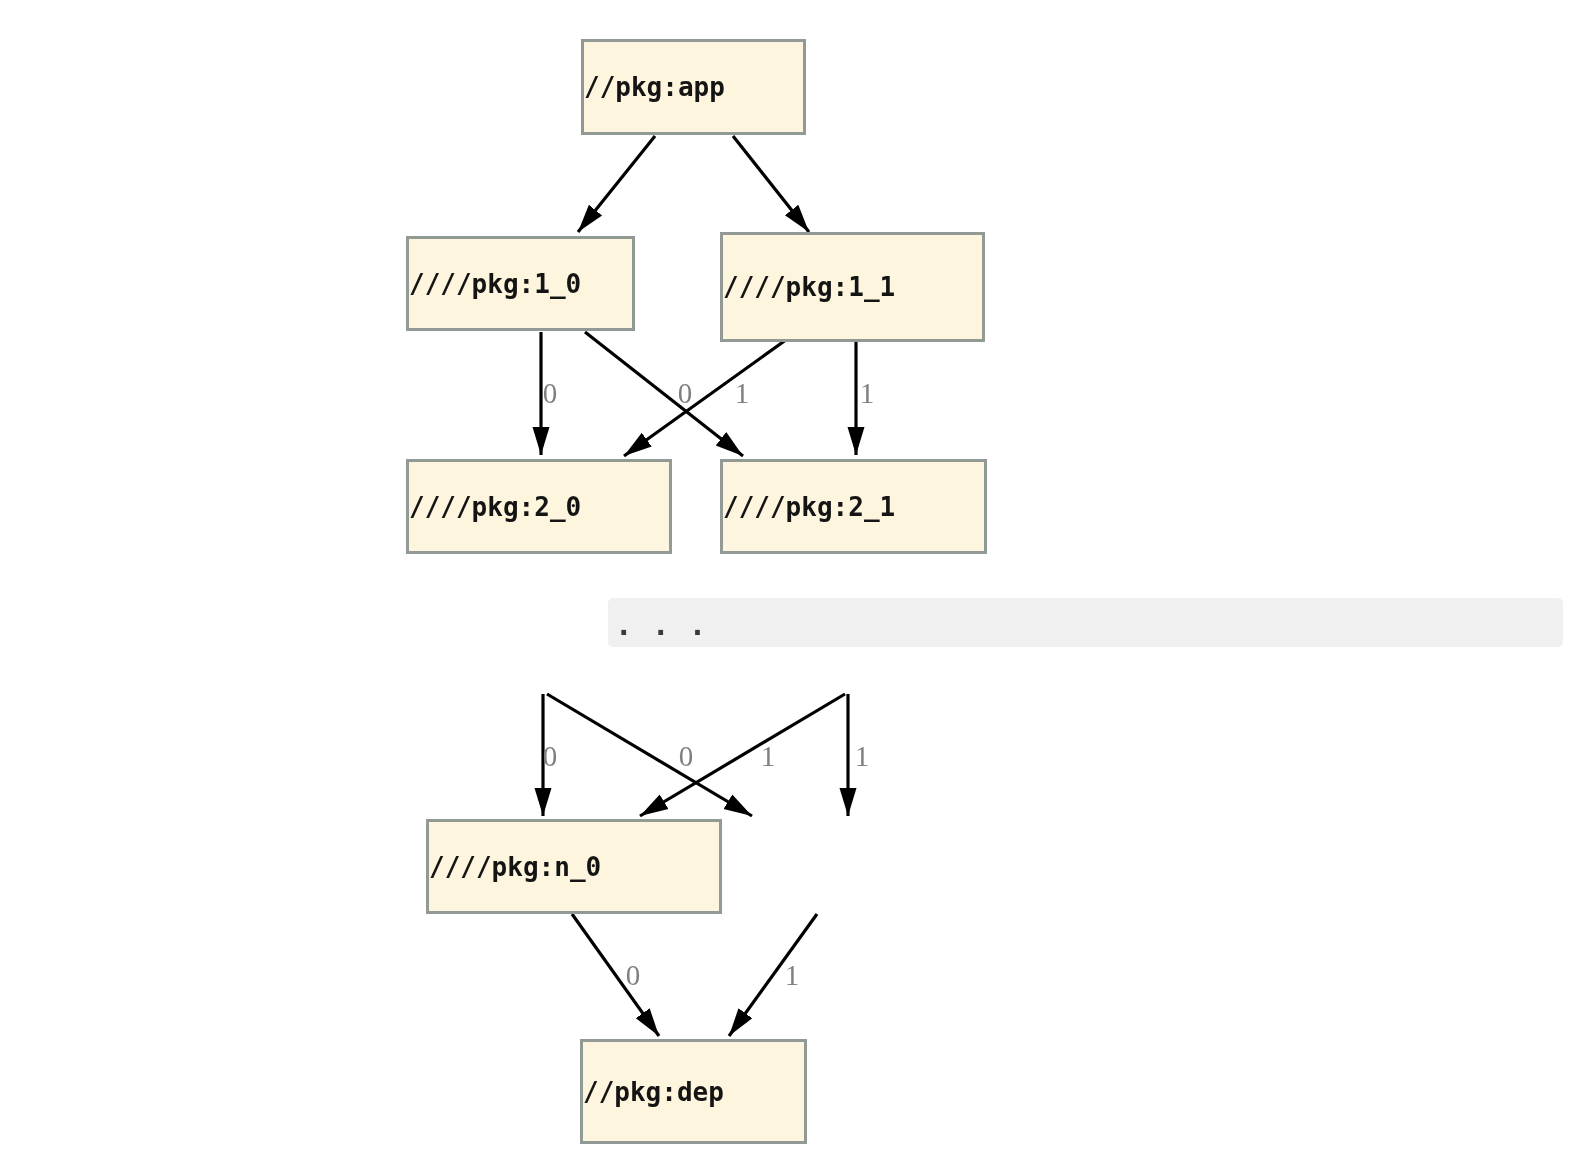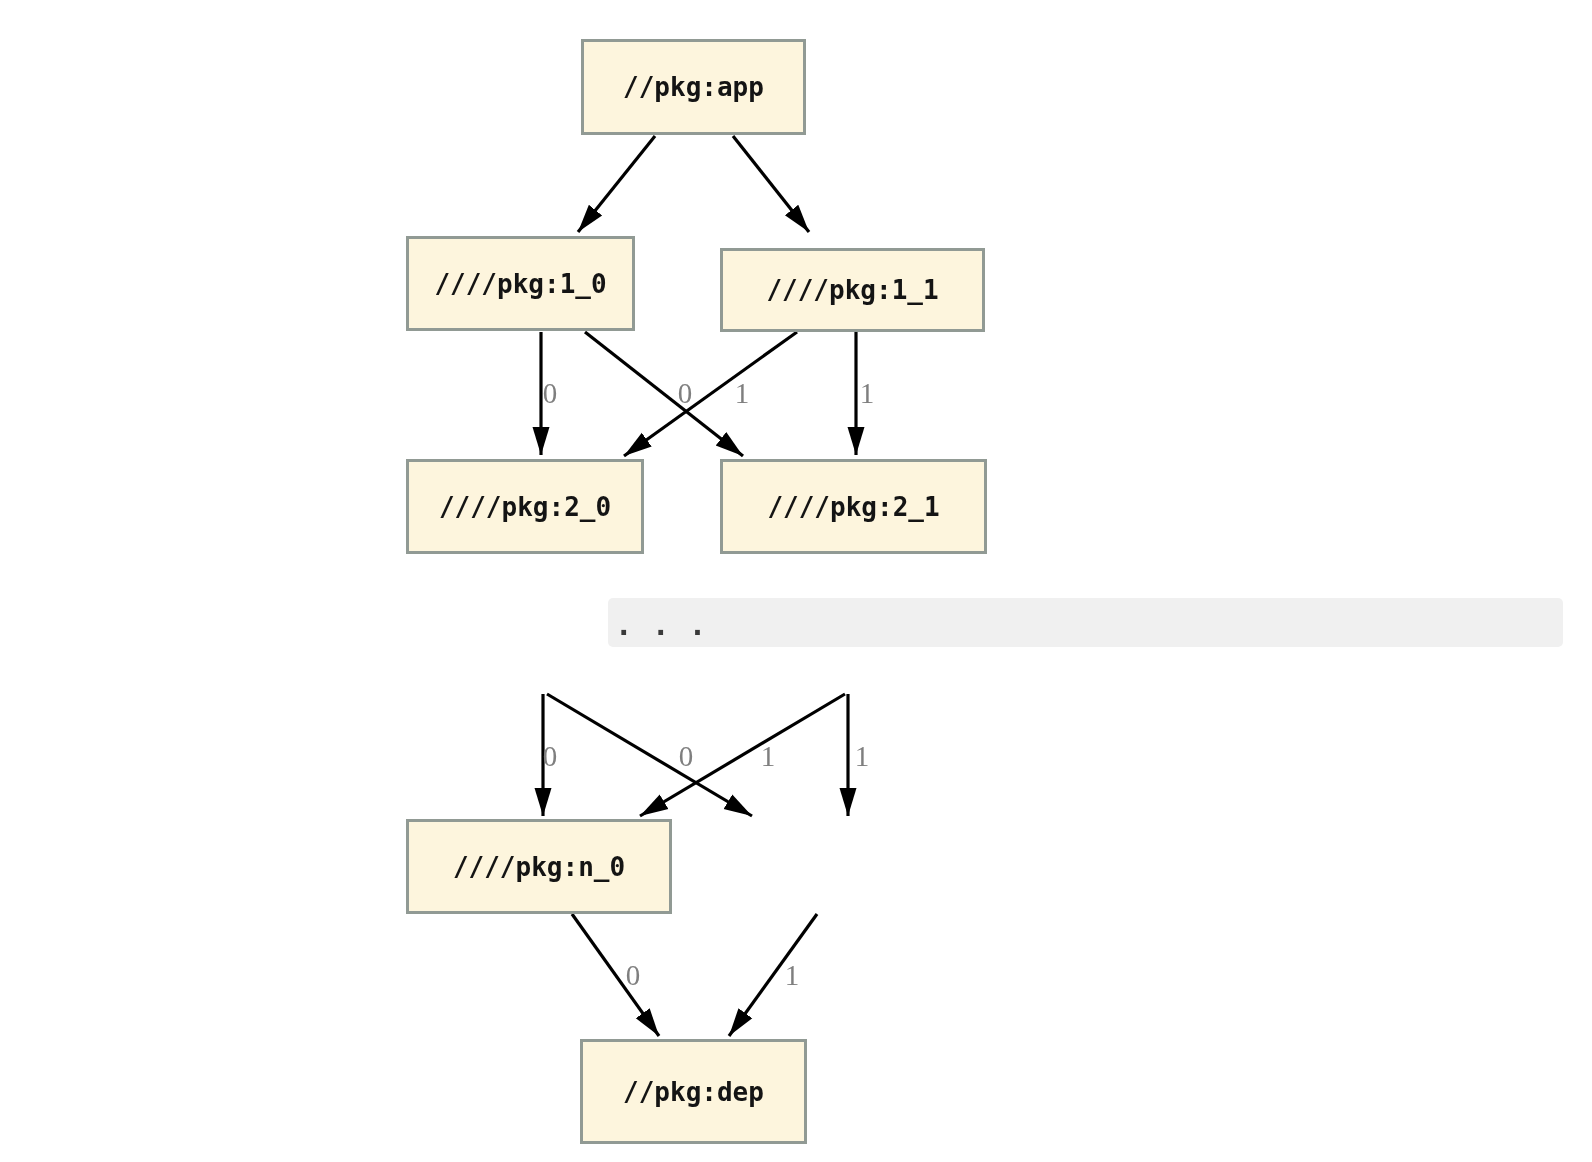--- a/index.html
+++ b/index.html
@@ -28,21 +28,20 @@
     fill: var(--color-edge, #000000);
     stroke: none;
   }
   .node {
     position: absolute;
     box-sizing: border-box;
     background: var(--color-node-fill, #fdf5dd);
     border: 3px solid var(--color-node-border, #919a94);
     display: flex;
     align-items: center;
-    justify-content: center;
   }
   .node-label {
     font-family: "DejaVu Sans Mono", "Liberation Mono", monospace;
     font-weight: bold;
     font-size: 26px;
     color: var(--color-node-text, #141414);
     white-space: pre;
   }
   .edge-label {
     position: absolute;
@@ -104,37 +103,37 @@
   </svg>
 
   <div class="node" style="left:581px;top:39px;width:225px;height:96px">
     <span class="node-label">//pkg:app</span>
   </div>
 
   <div class="node" style="left:406px;top:236px;width:229px;height:95px">
     <span class="node-label">////pkg:1_0</span>
   </div>
 
-  <div class="node" style="left:720px;top:248px;width:265px;height:84px">
+  <div class="node" style="left:720px;top:232px;width:265px;height:110px">
     <span class="node-label">////pkg:1_1</span>
   </div>
 
-  <div class="node" style="left:406px;top:459px;width:238px;height:95px">
+  <div class="node" style="left:406px;top:459px;width:266px;height:95px">
     <span class="node-label">////pkg:2_0</span>
   </div>
 
   <div class="node" style="left:720px;top:459px;width:267px;height:95px">
     <span class="node-label">////pkg:2_1</span>
   </div>
 
   <div class="code-block">
     <span class="code-text">. . .</span>
   </div>
 
-  <div class="node" style="left:406px;top:819px;width:266px;height:95px">
+  <div class="node" style="left:426px;top:819px;width:296px;height:95px">
     <span class="node-label">////pkg:n_0</span>
   </div>
 
 
   <div class="node" style="left:580px;top:1039px;width:227px;height:105px">
     <span class="node-label">//pkg:dep</span>
   </div>
 
   <div class="edge-label" style="left:550px;top:393px">0</div>
   <div class="edge-label" style="left:685px;top:393px">0</div>

